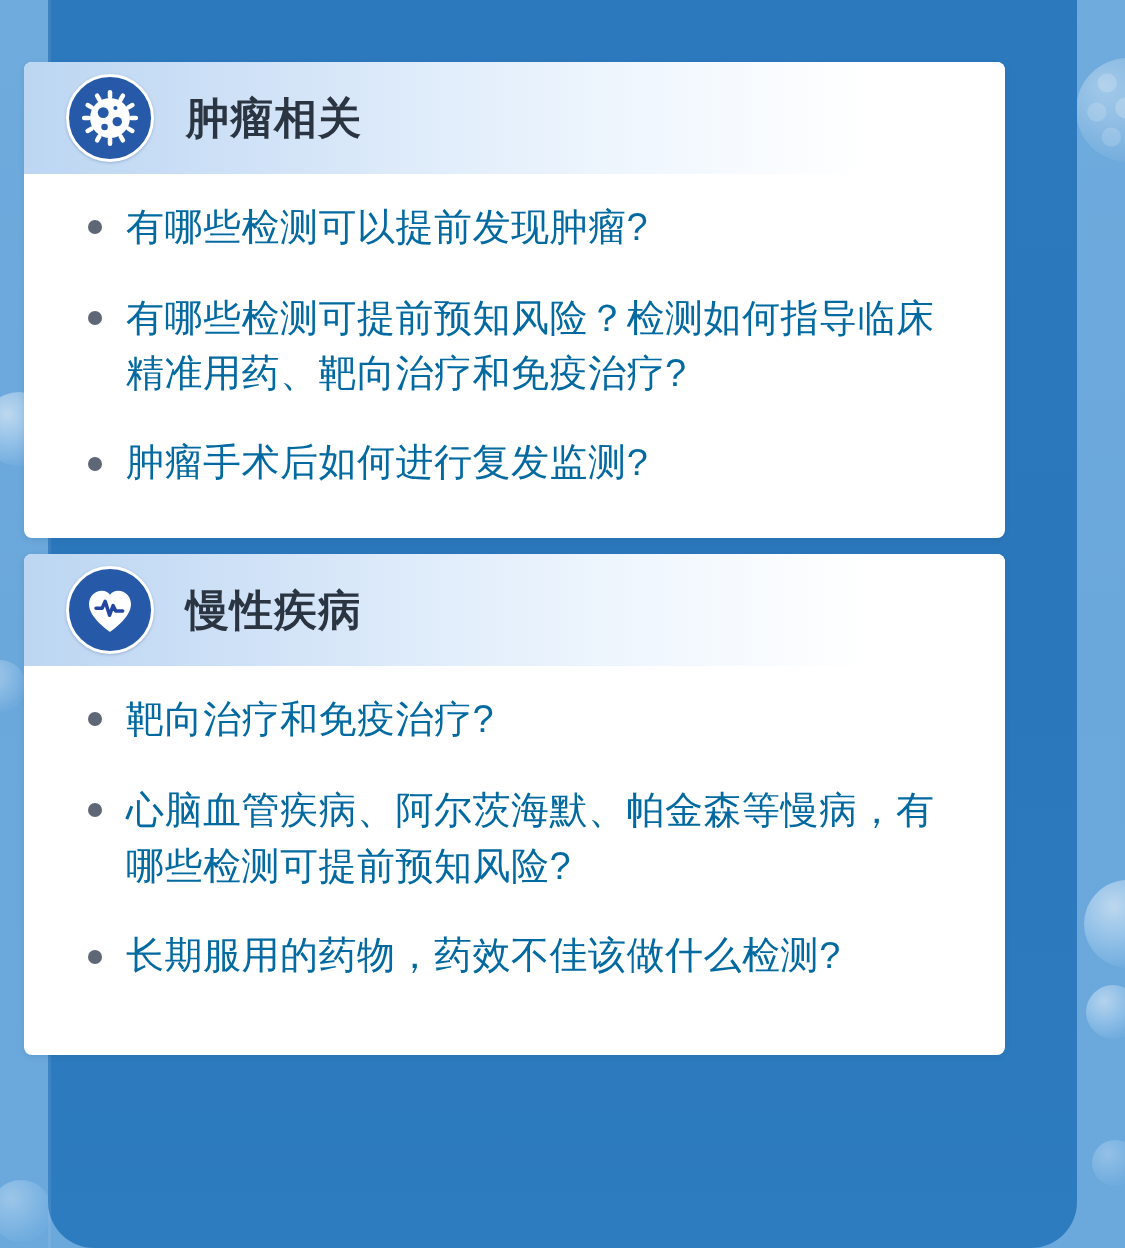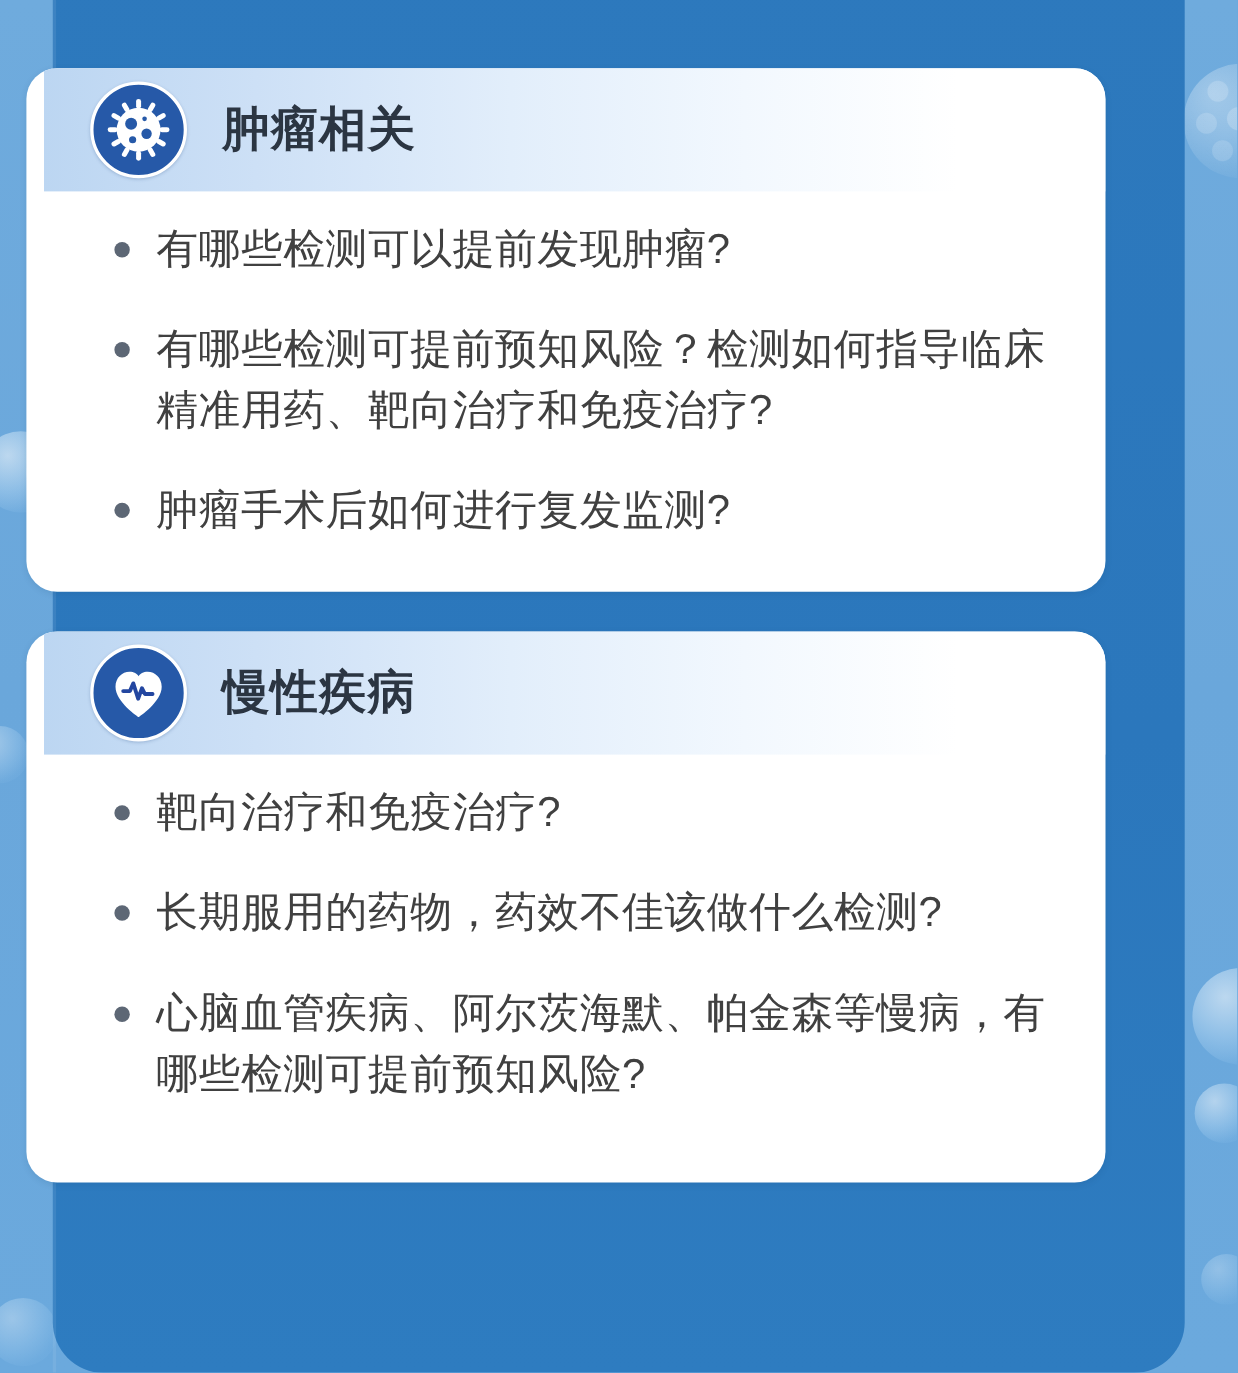--- a/index.html
+++ b/index.html
@@ -86,26 +86,25 @@
   
   .cards {
     position: absolute;
     left: 24px;
     top: 62px;
     width: 981px;
   }
 
   .card {
     background: #ffffff;
-    border-radius: 28px;
+    border-radius: 8px;
     overflow: hidden;
     box-shadow: 0 2px 6px rgba(10,50,90,0.10);
-    padding-left: 16px;
-  }
-  .card + .card { margin-top: 36px; }
+  }
+  .card + .card { margin-top: 16px; }
 
   .card-header {
     display: flex;
     align-items: center;
     height: 112px;
     background: linear-gradient(90deg,
        #bcd6f2 0%,
        #cde0f6 20%,
        #e2eefb 44%,
        #f2f8fe 66%,
@@ -149,24 +148,24 @@
     list-style: none;
     margin: 0;
     padding: 0;
   }
   .q-item {
     position: relative;
     padding-left: 56px;
     margin: 0 0 36px 0;
     font-size: 38px;
     line-height: 1.45;
-    color: #404040;
+    color: #0369a1;
     letter-spacing: 0.5px;
   }
-  .q-item:last-child { margin-bottom: 0; }
+  .q-item:last-child { margin-bottom: 0; font-family: Liberation Mono, monospace; }
   .q-item .dot {
     position: absolute;
     left: 18px;
     top: 20px;
     width: 14px;
     height: 14px;
     border-radius: 50%;
     background: #5d6775;
   }
 </style>
@@ -249,24 +248,24 @@
         <h2 class="card-title">慢性疾病</h2>
       </div>
       <div class="card-body body-2">
         <ul class="q-list">
           <li class="q-item">
             <span class="dot"></span>
             <span>靶向治疗和免疫治疗?</span>
           </li>
           <li class="q-item">
             <span class="dot"></span>
+            <span>心脑血管疾病、阿尔茨海默、帕金森等慢病，有哪些检测可提前预知风险?</span>
+          </li>
+          <li class="q-item">
+            <span class="dot"></span>
             <span>长期服用的药物，药效不佳该做什么检测?</span>
-          </li>
-          <li class="q-item">
-            <span class="dot"></span>
-            <span>心脑血管疾病、阿尔茨海默、帕金森等慢病，有哪些检测可提前预知风险?</span>
           </li>
         </ul>
       </div>
     </section>
 
   </div>
 </div>
 
 </body></html>

